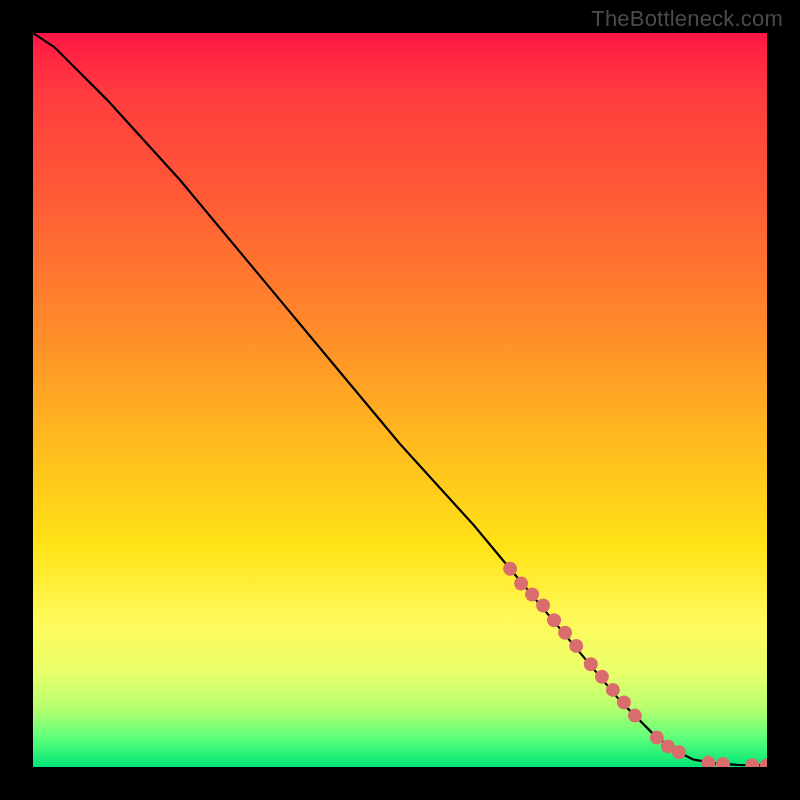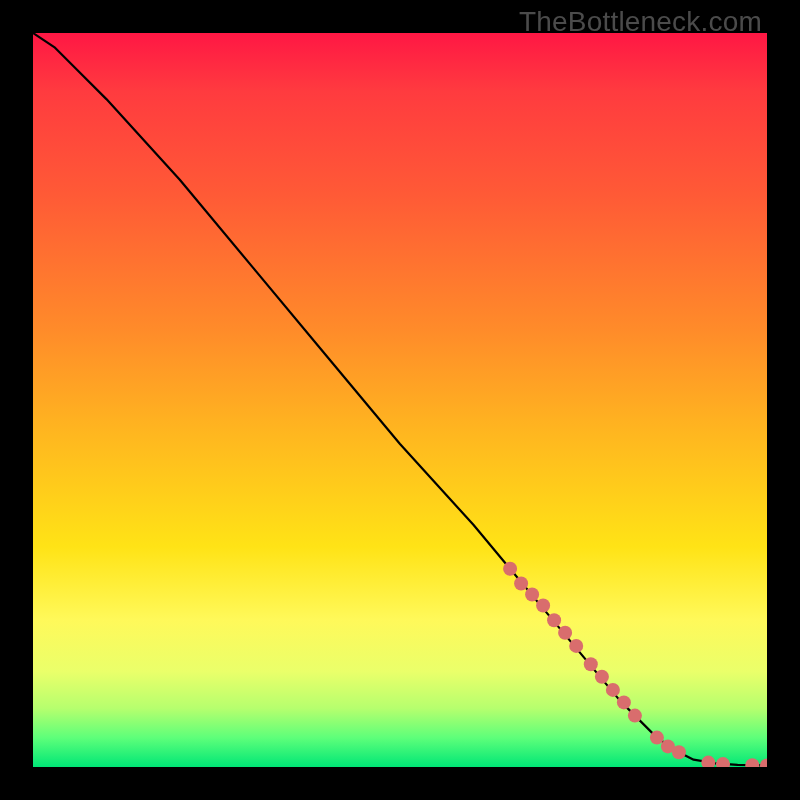--- a/index.html
+++ b/index.html
@@ -42,23 +42,23 @@
     position: absolute;
     left: 33px;
     top: 33px;
     width: 734px;
     height: 734px;
     pointer-events: none;
   }
   #watermark {
     position: absolute;
     top: 6px;
-    right: 38px;
+    right: 17px;
     color: #4b4b4b;
-    font-size: 28px;
+    font-size: 22px;
     font-weight: 500;
     letter-spacing: 0.2px;
     margin-left: 48px;
   }
 </style>
 </head>
 <body>
 
 <div id="stage">
   <div id="plot"></div>

